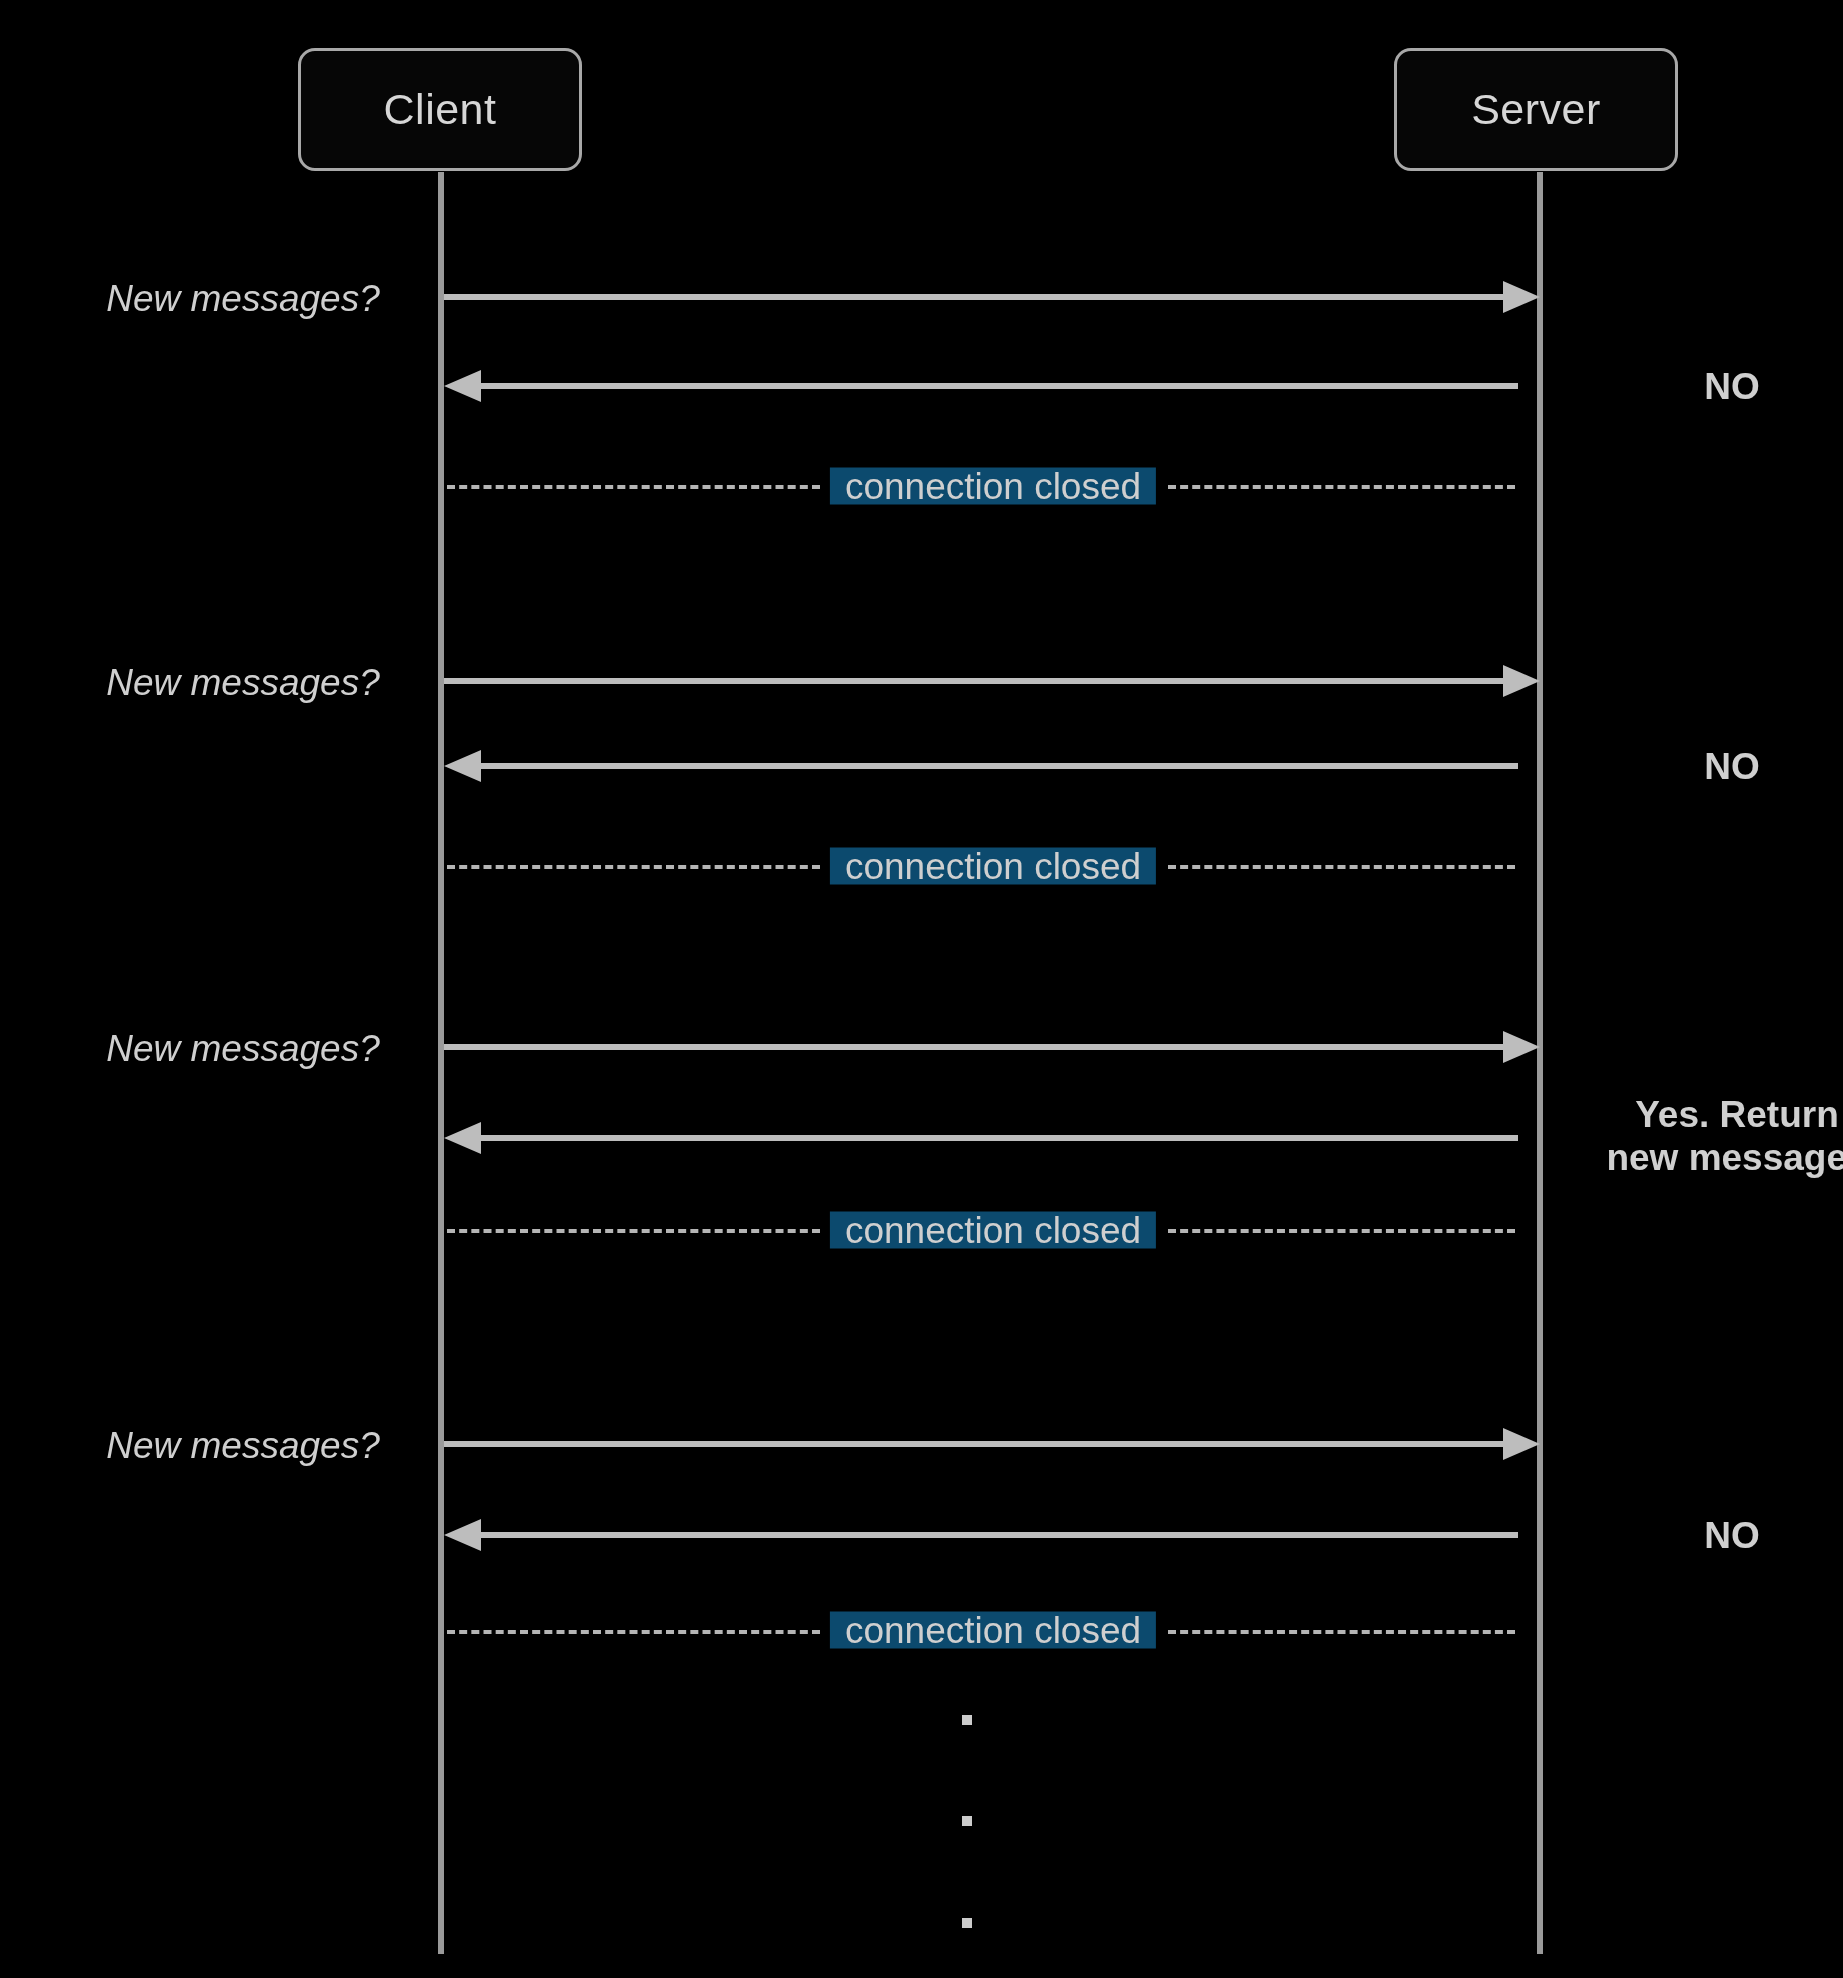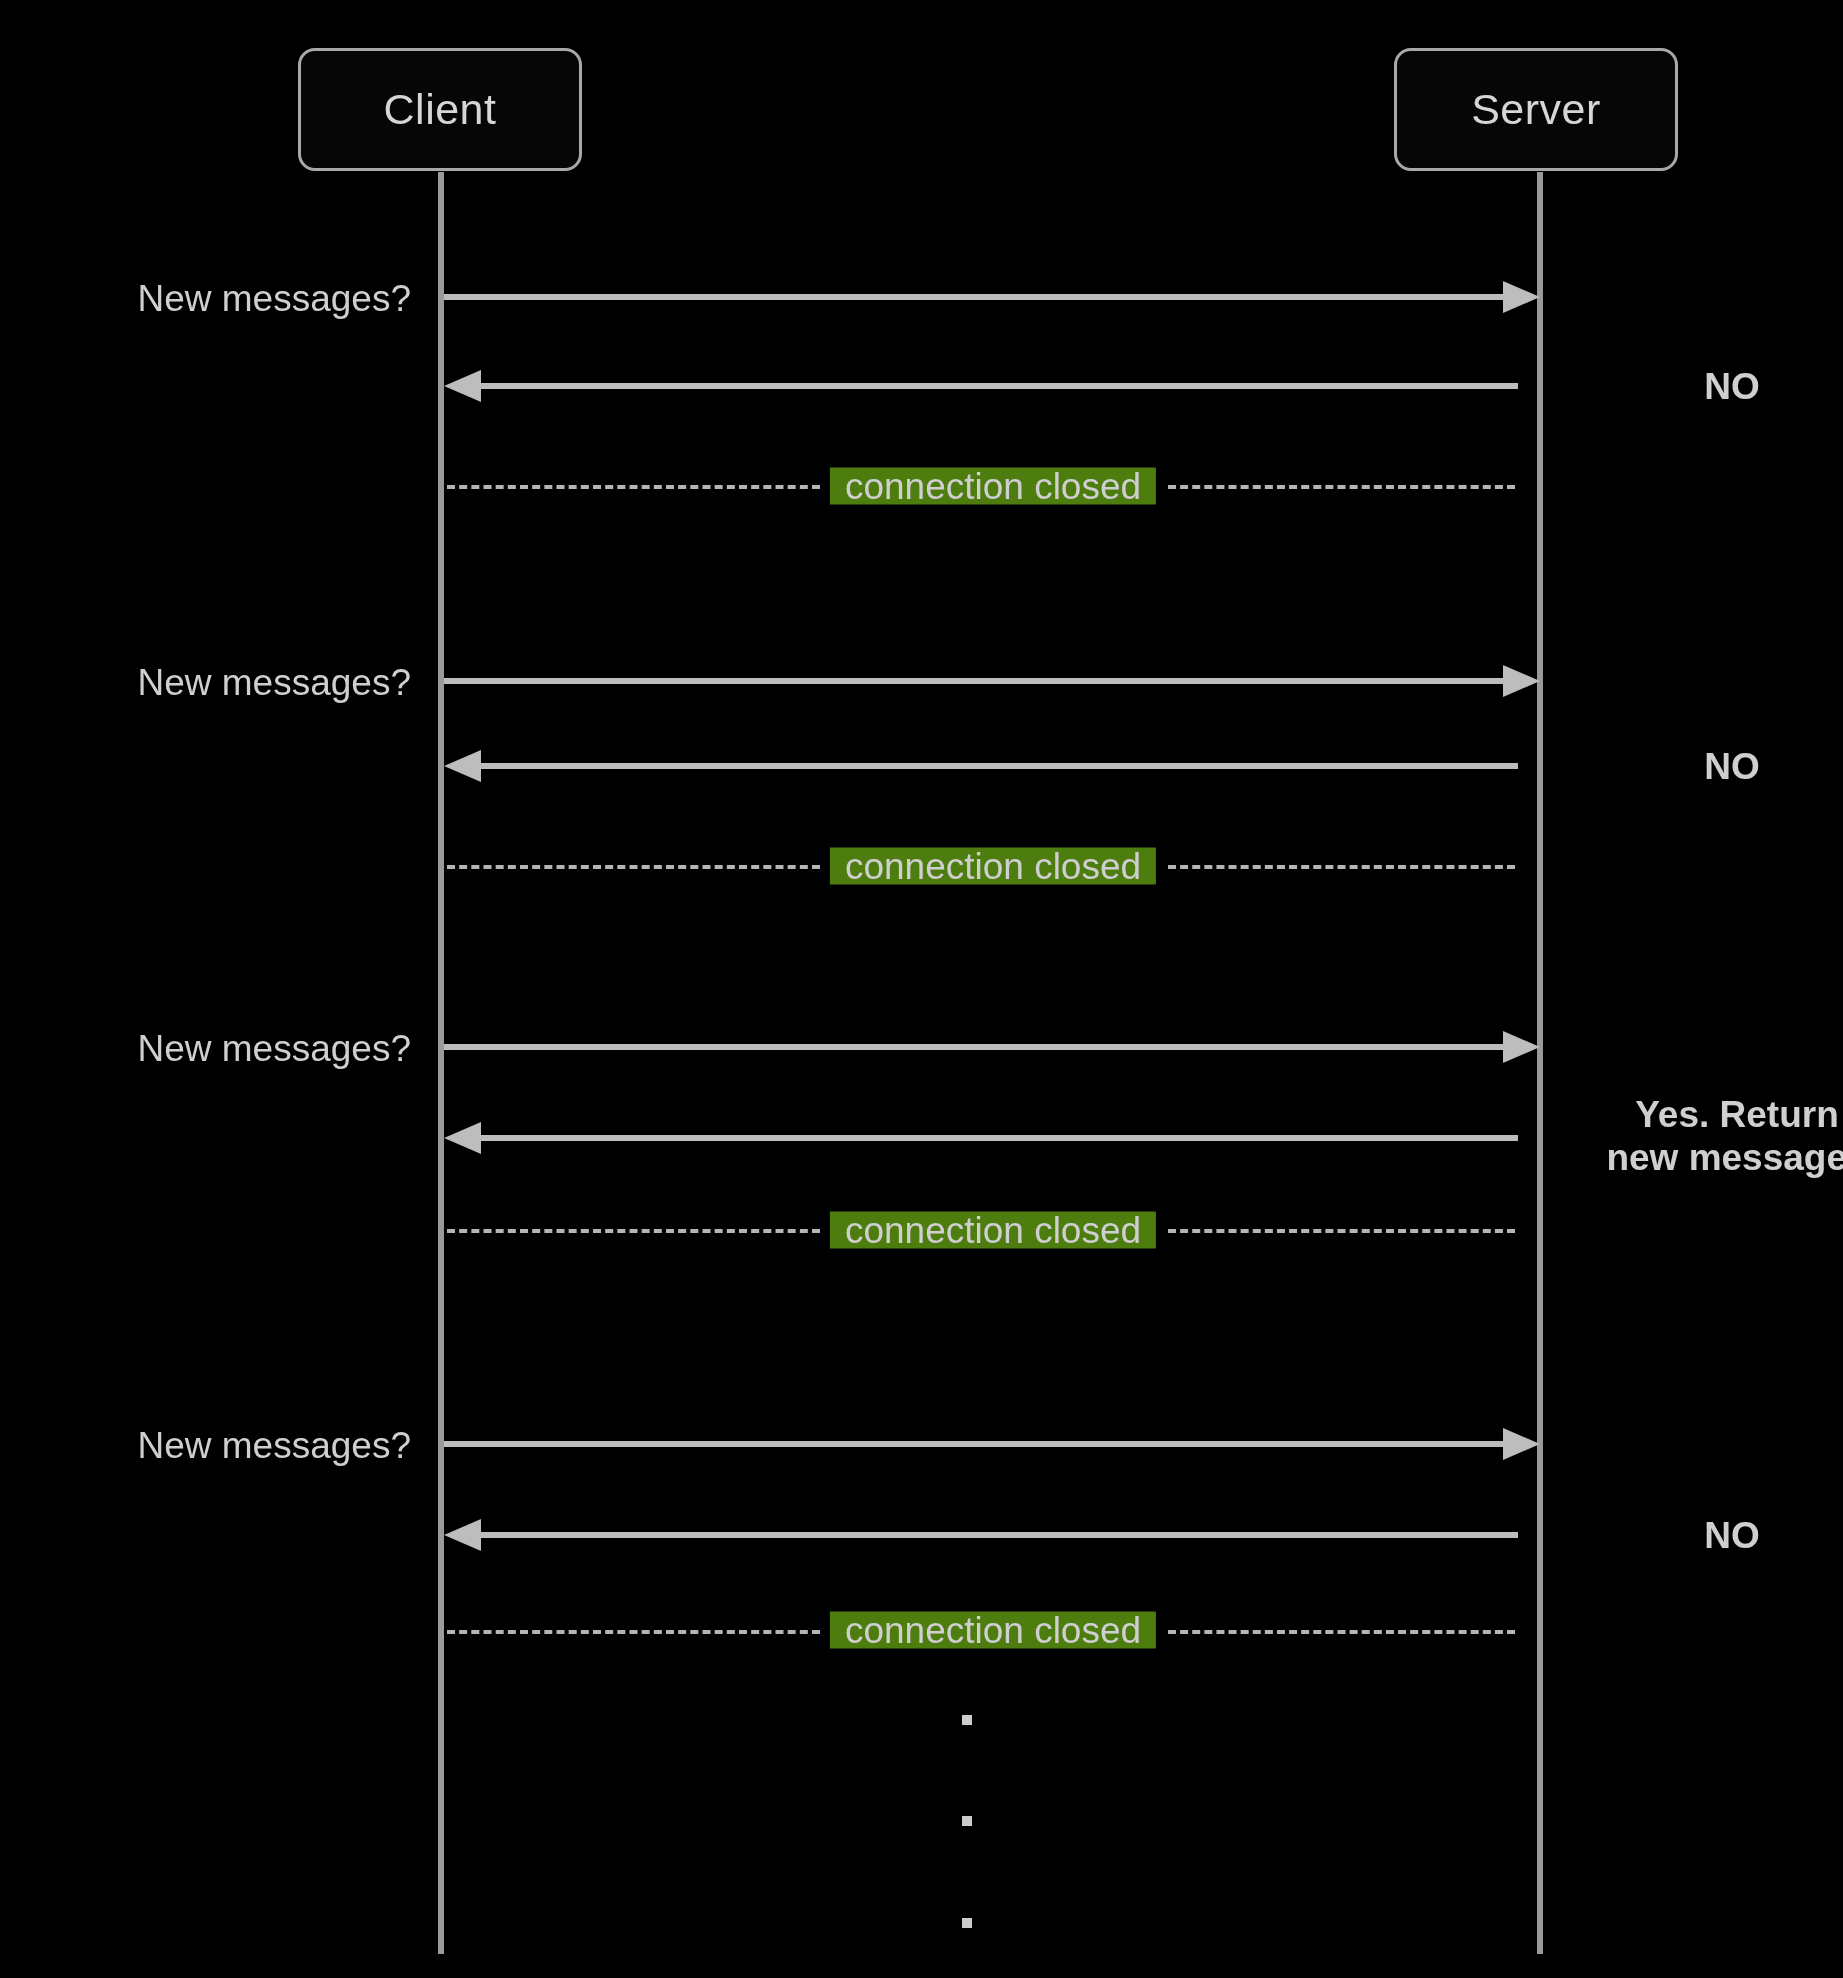--- a/index.html
+++ b/index.html
@@ -98,31 +98,32 @@
 
   
   .side-label {
     position: absolute;
     font-size: 37px;
     color: #cfcfcf;
     line-height: 1.16;
     white-space: pre-line;
   }
   .label-left {
-    text-align: right;
+    text-align: center;
+    font-style: italic;
   }
   .label-right {
     text-align: center;
     font-weight: bold;
   }
   .inline-label {
     position: absolute;
     font-size: 37px;
     color: #cfcfcf;
-    background: #4d7c0f;
+    background: #0c4a6e;
     padding: 0 15px;
     line-height: 1;
     white-space: nowrap;
     transform: translate(-50%, -50%);
   }
 
   
   .ellipsis-dot {
     position: absolute;
     width: 10.3px;

